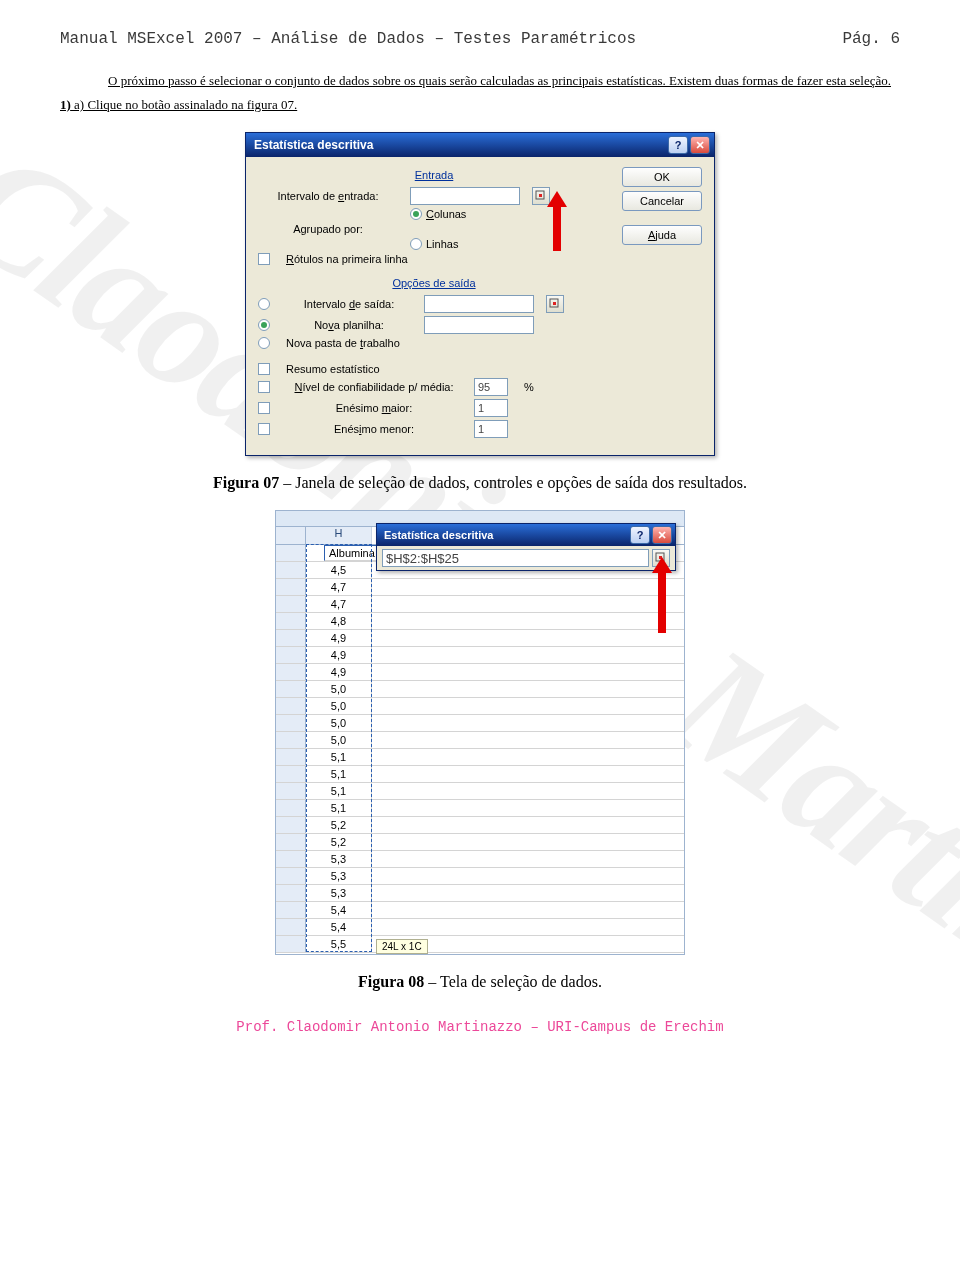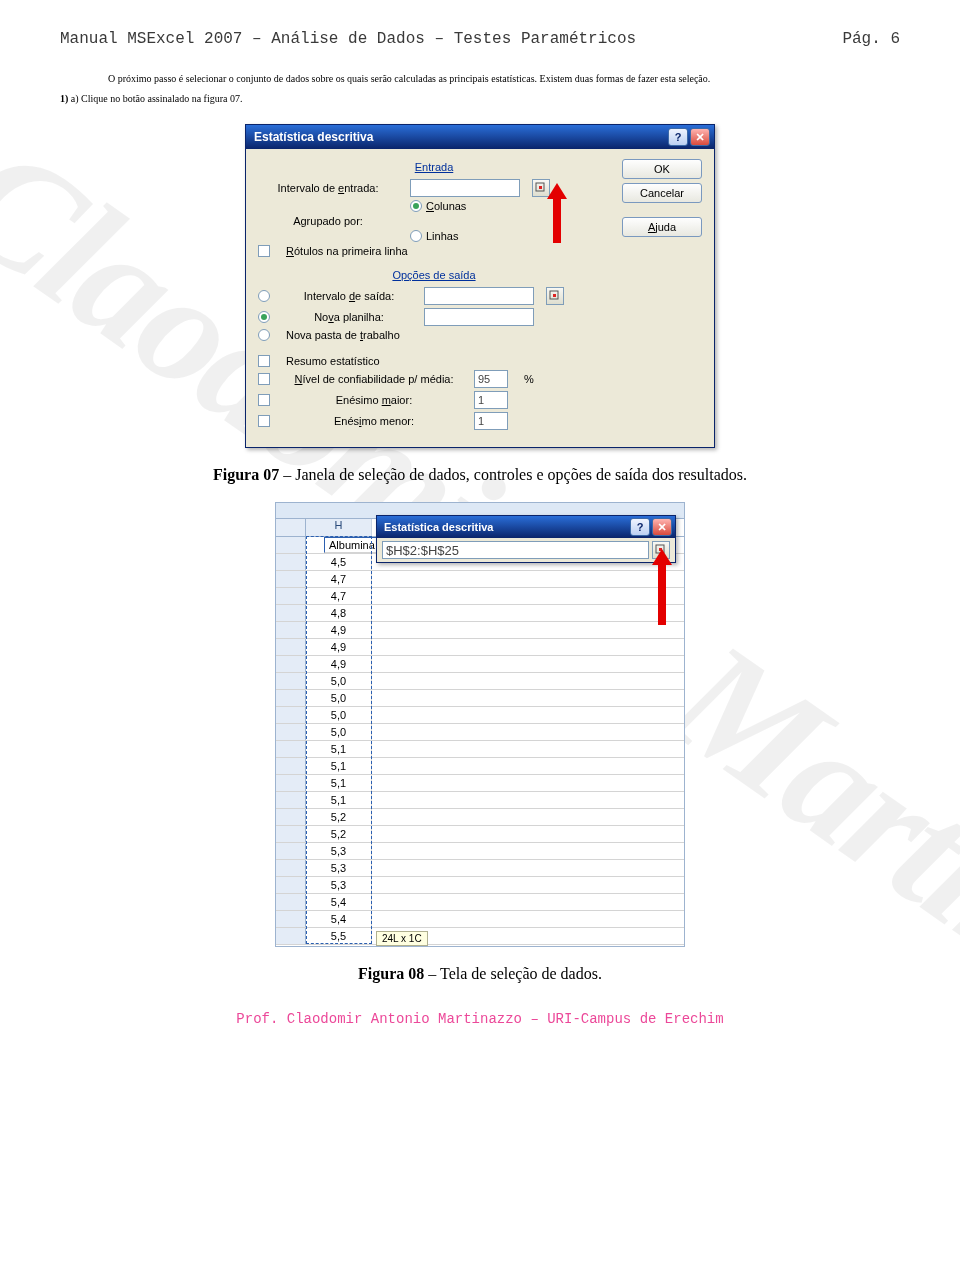--- a/index.html
+++ b/index.html
@@ -14,24 +14,25 @@
   }
   .header {
     font-family: "Courier New", monospace;
     font-size: 16px;
     color: #3a3a3a;
     display: flex;
     justify-content: space-between;
     margin-bottom: 24px;
   }
   .body-text {
-    font-size: 10px;
+    font-size: 13px;
     line-height: 1.4;
     margin-bottom: 6px;
     text-align: justify;
+    text-decoration: underline;
   }
   .body-text.indent { text-indent: 48px; }
   .figure-wrap { text-align: center; margin: 18px 0; }
   .caption { text-align: center; font-size: 16px; margin: 8px 0 18px; }
   .caption b { font-weight: bold; }
   .footer {
     text-align: center;
     font-family: "Courier New", monospace;
     font-size: 14px;
     color: #ec4899;

